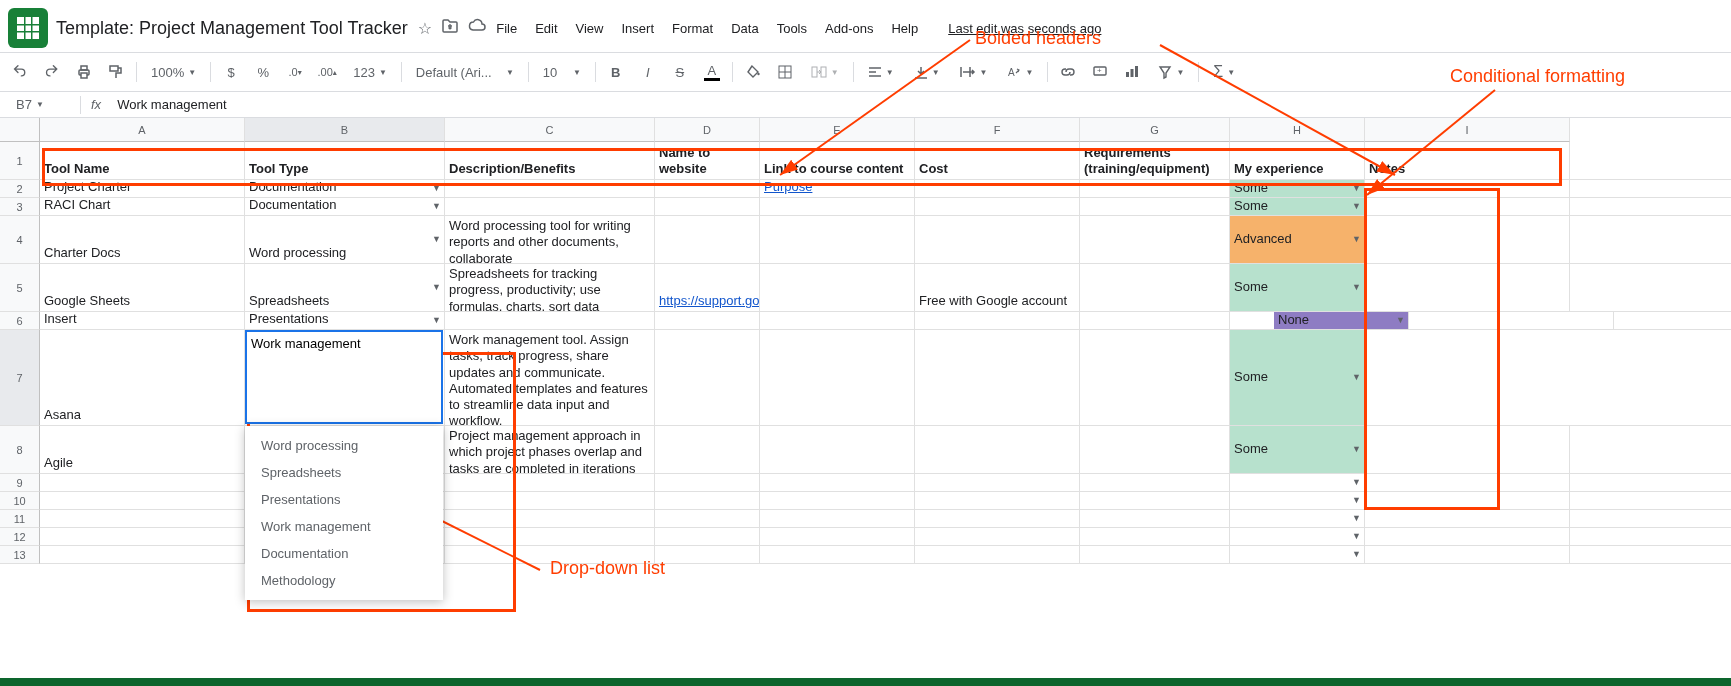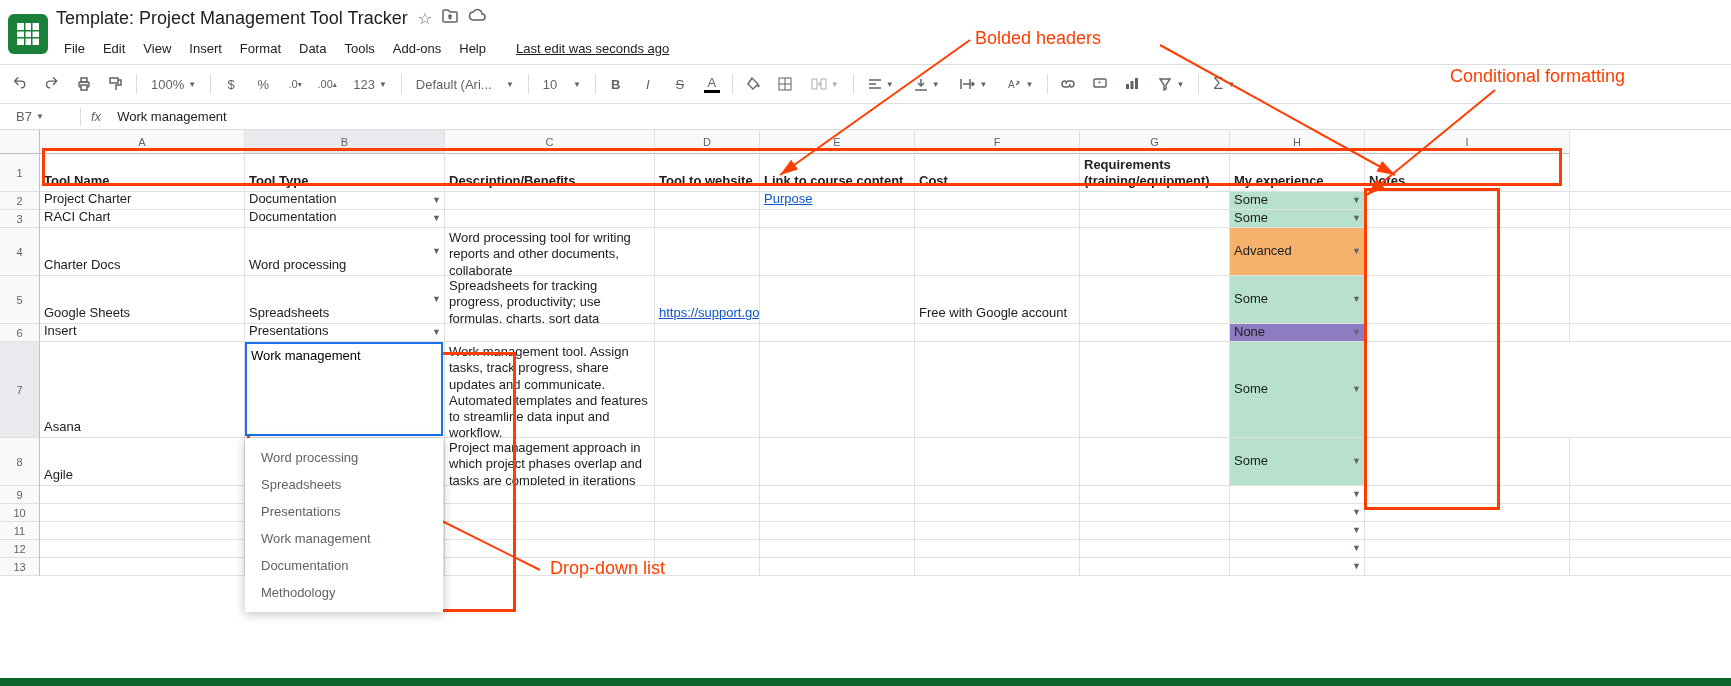--- a/index.html
+++ b/index.html
@@ -23,21 +23,21 @@
   
   .title-row{display:flex;align-items:center;padding:8px 8px 0 8px;gap:8px;}
   .logo{width:40px;height:40px;border-radius:6px;background:var(--green);position:relative;flex:0 0 auto;}
   .logo::before{content:"";position:absolute;left:9px;top:9px;right:9px;bottom:9px;background:#fff;}
   .logo::after{content:"";position:absolute;left:9px;top:9px;right:9px;bottom:9px;
     background:
       linear-gradient(#188038,#188038) 0 33%/100% 1.5px no-repeat,
       linear-gradient(#188038,#188038) 0 66%/100% 1.5px no-repeat,
       linear-gradient(#188038,#188038) 33% 0/1.5px 100% no-repeat,
       linear-gradient(#188038,#188038) 66% 0/1.5px 100% no-repeat;}
-  .title-stack{display:flex;flex-direction:column;gap:8px;}
+  .title-stack{display:flex;flex-direction:row;gap:2px;}
   .doc-title-row{display:flex;align-items:center;gap:10px;}
   .doc-title{font-size:18px;color:var(--text);}
   .title-icons{display:flex;gap:10px;color:var(--muted);font-size:16px;}
   .star,.move,.cloud{cursor:pointer;}
   .menus{display:flex;gap:2px;align-items:center;}
   .menus span{padding:4px 8px;border-radius:4px;cursor:pointer;color:var(--text);}
   .last-edit{color:var(--muted);text-decoration:underline;margin-left:12px;}
 
   
   .toolbar{display:flex;align-items:center;gap:8px;padding:4px 8px;border-top:1px solid var(--toolbar-border);border-bottom:1px solid var(--toolbar-border);height:40px;margin-top:4px;}
@@ -323,21 +323,21 @@
           <div class="colhead c-F">F</div>
           <div class="colhead c-G">G</div>
           <div class="colhead c-H">H</div>
           <div class="colhead c-I">I</div>
         </div>
       <div id="rows-wrap" style="position:relative;">
           <div class="row" style="height: 38px;">
             <div class="cell header c-A">Tool Name</div>
             <div class="cell header c-B">Tool Type</div>
             <div class="cell header c-C">Description/Benefits</div>
-            <div class="cell header c-D">Tool to website</div>
+            <div class="cell header c-D">Name to website</div>
             <div class="cell header c-E">Link to course content</div>
             <div class="cell header c-F">Cost</div>
             <div class="cell header c-G">Requirements (training/equipment)</div>
             <div class="cell header c-H">My experience</div>
             <div class="cell header c-I">Notes</div>
           </div>
           <div class="row" style="height: 18px;">
             <div class="cell c-A">Project Charter</div>
             <div class="cell c-B">Documentation<span class="dd">▼</span></div>
             <div class="cell c-C top"></div>
@@ -386,21 +386,21 @@
             <div class="cell c-I top"></div>
           </div>
           <div class="row" style="height: 18px;">
             <div class="cell c-A">Insert</div>
             <div class="cell c-B">Presentations<span class="dd">▼</span></div>
             <div class="cell c-C top"></div>
             <div class="cell c-D"></div>
             <div class="cell c-E"></div>
             <div class="cell c-F"></div>
             <div class="cell c-G"></div>
-            <div class="cell c-H exp-none" style="align-items: center;">None<span class="dd">▼</span></div>
+            <div class="cell c-H exp-none" style="align-items: center; margin-left: 44px;">None<span class="dd">▼</span></div>
             <div class="cell c-I top"></div>
           </div>
           <div class="row" style="height: 96px;">
             <div class="cell c-A">Asana</div>
             <div class="cell c-B">
               <span class="dd">▼</span>
             </div>
             <div class="cell c-C top">Work management tool. Assign tasks, track progress, share updates and communicate. Automated templates and features to streamline data input and workflow.</div>
             <div class="cell c-D"></div>
             <div class="cell c-E"></div>

